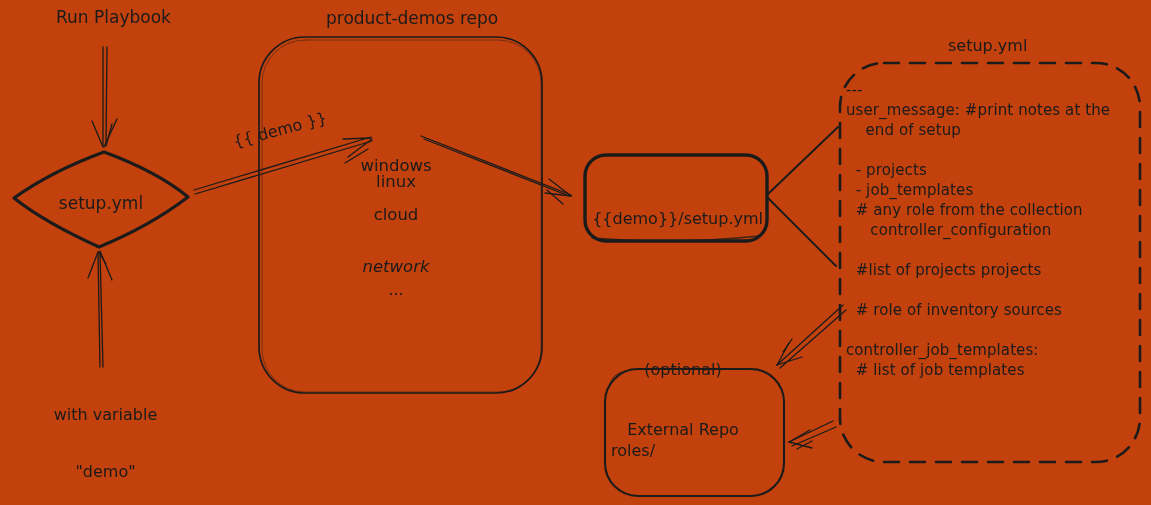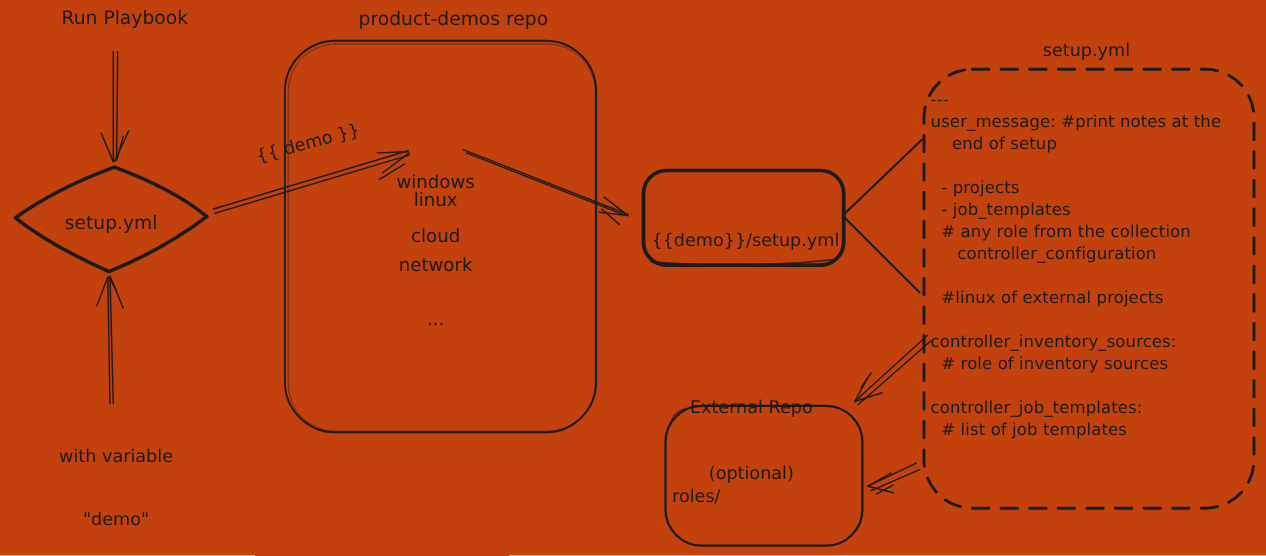--- a/index.html
+++ b/index.html
@@ -110,51 +110,50 @@
 
   <div class="lbl center" style="left:16px;top:193px;width:170px;font-size:17px;">setup.yml</div>
 
   <div class="lbl" style="left:231px;top:133px;font-size:16px;transform:rotate(-15deg);transform-origin:left top;">{{ demo }}</div>
 
   <div class="lbl" style="left:326px;top:8px;font-size:17px;">product-demos repo</div>
 
   <div class="lbl repo-item" style="top:124px;margin-top:48px;">linux</div>
   <div class="lbl repo-item" style="top:156px;">windows</div>
   <div class="lbl repo-item" style="top:205px;">cloud</div>
-  <div class="lbl repo-item" style="top:231px;">network</div>
+  <div class="lbl repo-item" style="top:257px;font-style:italic;">network</div>
   <div class="lbl repo-item" style="top:280px;">...</div>
 
   <div class="lbl center" style="left:589px;top:166px;width:174px;font-size:16px;line-height:21px;text-align:right;">
     <div>{{demo}}/setup.yml</div>
   </div>
 
   <div class="lbl" style="left:948px;top:36px;font-size:16px;">setup.yml</div>
 
   <div class="yaml-block">
     <div class="yline">---</div>
     <div class="yline">user_message: #print notes at the</div>
     <div class="yline">    end of setup</div>
     <div class="yline"></div>
     <div class="yline">  - projects</div>
     <div class="yline">  - job_templates</div>
     <div class="yline">  # any role from the collection</div>
     <div class="yline">     controller_configuration</div>
     <div class="yline"></div>
-    <div class="yline">  #linux of external projects</div>
+    <div class="yline">  #list of projects projects</div>
     <div class="yline"></div>
-    <div class="yline">controller_inventory_sources:</div>
     <div class="yline">  # role of inventory sources</div>
     <div class="yline"></div>
     <div class="yline">controller_job_templates:</div>
     <div class="yline">  # list of job templates</div>
   </div>
 
   <div class="lbl center" style="left:613px;top:320px;width:140px;font-size:16px;line-height:20px;">
+    <div>(optional)</div>
     <div>External Repo</div>
-    <div>(optional)</div>
   </div>
 
   <div class="lbl" style="left:611px;top:398px;font-size:16px;line-height:21px;">
     <div>roles/</div>
     <div>playbooks/</div>
     
   </div>
 
 </div>
 

